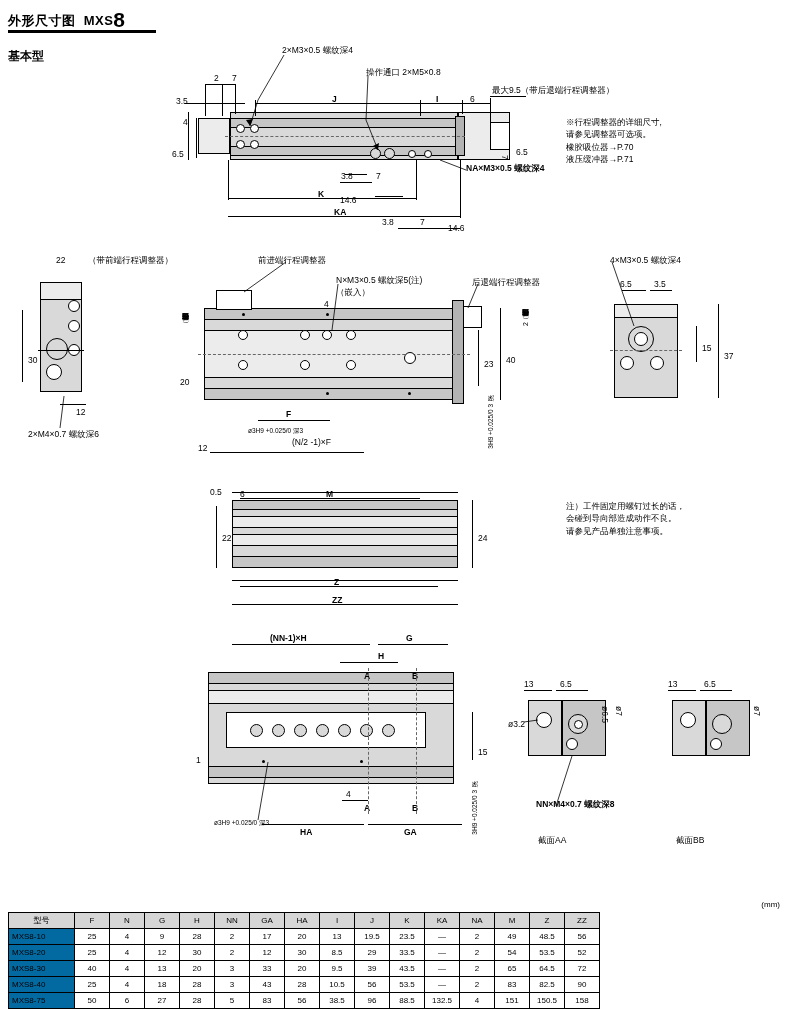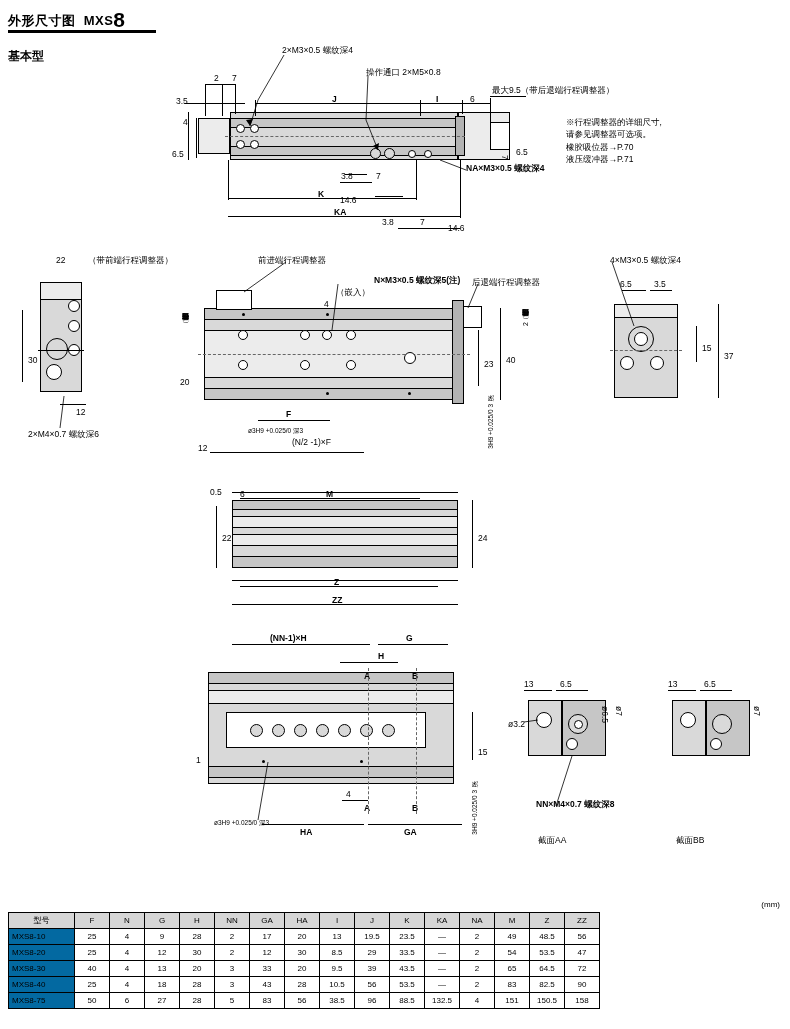--- a/index.html
+++ b/index.html
@@ -199,21 +199,21 @@
   <div class="lbl vert-l" style="left:182px;top:326px;font-size:7px;">（带前进端行程调整器）</div>
   <div class="lbl" style="left:180px;top:378px;">20</div>
   <div class="lbl vert-l" style="left:522px;top:322px;font-size:7px;">2（带后退端行程调整器）</div>
   <div class="lbl" style="left:484px;top:360px;">23</div>
   <div class="lbl" style="left:506px;top:356px;">40</div>
   <div class="ln vl" style="left:478px;top:330px;height:56px;"></div>
   <div class="ln vl" style="left:500px;top:308px;height:92px;"></div>
 
   <div class="lbl" style="left:258px;top:256px;">前进端行程调整器</div>
   <div class="lbl" style="left:472px;top:278px;">后退端行程调整器</div>
-  <div class="lbl" style="left:336px;top:276px;font-weight:bold;margin-left:38px;">N×M3×0.5 螺纹深5(注)</div>
+  <div class="lbl" style="left:336px;top:276px;font-weight:normal;">N×M3×0.5 螺纹深5(注)</div>
   <div class="lbl" style="left:336px;top:288px;">（嵌入）</div>
   <div class="lbl" style="left:324px;top:300px;">4</div>
 
   <div class="box gray" style="left:614px;top:304px;width:64px;height:94px;"></div>
   <div class="box lgray" style="left:614px;top:304px;width:64px;height:14px;"></div>
   <div class="circf" style="left:628px;top:326px;width:26px;height:26px;"></div>
   <div class="circ" style="left:634px;top:332px;width:14px;height:14px;"></div>
   <div class="circ" style="left:620px;top:356px;width:14px;height:14px;"></div>
   <div class="circ" style="left:650px;top:356px;width:14px;height:14px;"></div>
   <div class="dash-h" style="left:610px;top:350px;width:72px;"></div>
@@ -241,20 +241,23 @@
   <div class="lbl" style="left:210px;top:488px;">0.5</div>
   <div class="lbl" style="left:222px;top:534px;">22</div>
   <div class="lbl" style="left:478px;top:534px;">24</div>
   <div class="ln vl" style="left:216px;top:506px;height:62px;"></div>
   <div class="ln vl" style="left:472px;top:500px;height:68px;"></div>
   <div class="ln hl" style="left:240px;top:586px;width:198px;"></div>
   <div class="ln hl" style="left:232px;top:604px;width:226px;"></div>
   <div class="lbl" style="left:334px;top:578px;font-weight:bold;">Z</div>
   <div class="lbl" style="left:332px;top:596px;font-weight:bold;">ZZ</div>
 
+  <div class="note" style="left:566px;top:500px;white-space:pre-line;">注）工件固定用螺钉过长的话，
+会碰到导向部造成动作不良。
+请参见产品单独注意事项。</div>
 
   <div class="box gray" style="left:208px;top:672px;width:246px;height:112px;"></div>
   <div class="box gray2" style="left:208px;top:672px;width:246px;height:12px;"></div>
   <div class="box lgray" style="left:208px;top:690px;width:246px;height:14px;"></div>
   <div class="box gray2" style="left:208px;top:766px;width:246px;height:12px;"></div>
   <div class="box wht" style="left:226px;top:712px;width:200px;height:36px;"></div>
 
   <div class="circf" style="left:250px;top:724px;width:13px;height:13px;"></div>
   <div class="circf" style="left:272px;top:724px;width:13px;height:13px;"></div>
   <div class="circf" style="left:294px;top:724px;width:13px;height:13px;"></div>
@@ -389,21 +392,21 @@
         <td>2</td>
         <td>12</td>
         <td>30</td>
         <td>8.5</td>
         <td>29</td>
         <td>33.5</td>
         <td>—</td>
         <td>2</td>
         <td>54</td>
         <td>53.5</td>
-        <td>47</td>
+        <td>52</td>
       </tr>
       <tr>
         <td class="model">MXS8-30</td>
         <td>40</td>
         <td>4</td>
         <td>13</td>
         <td>20</td>
         <td>3</td>
         <td>33</td>
         <td>20</td>

